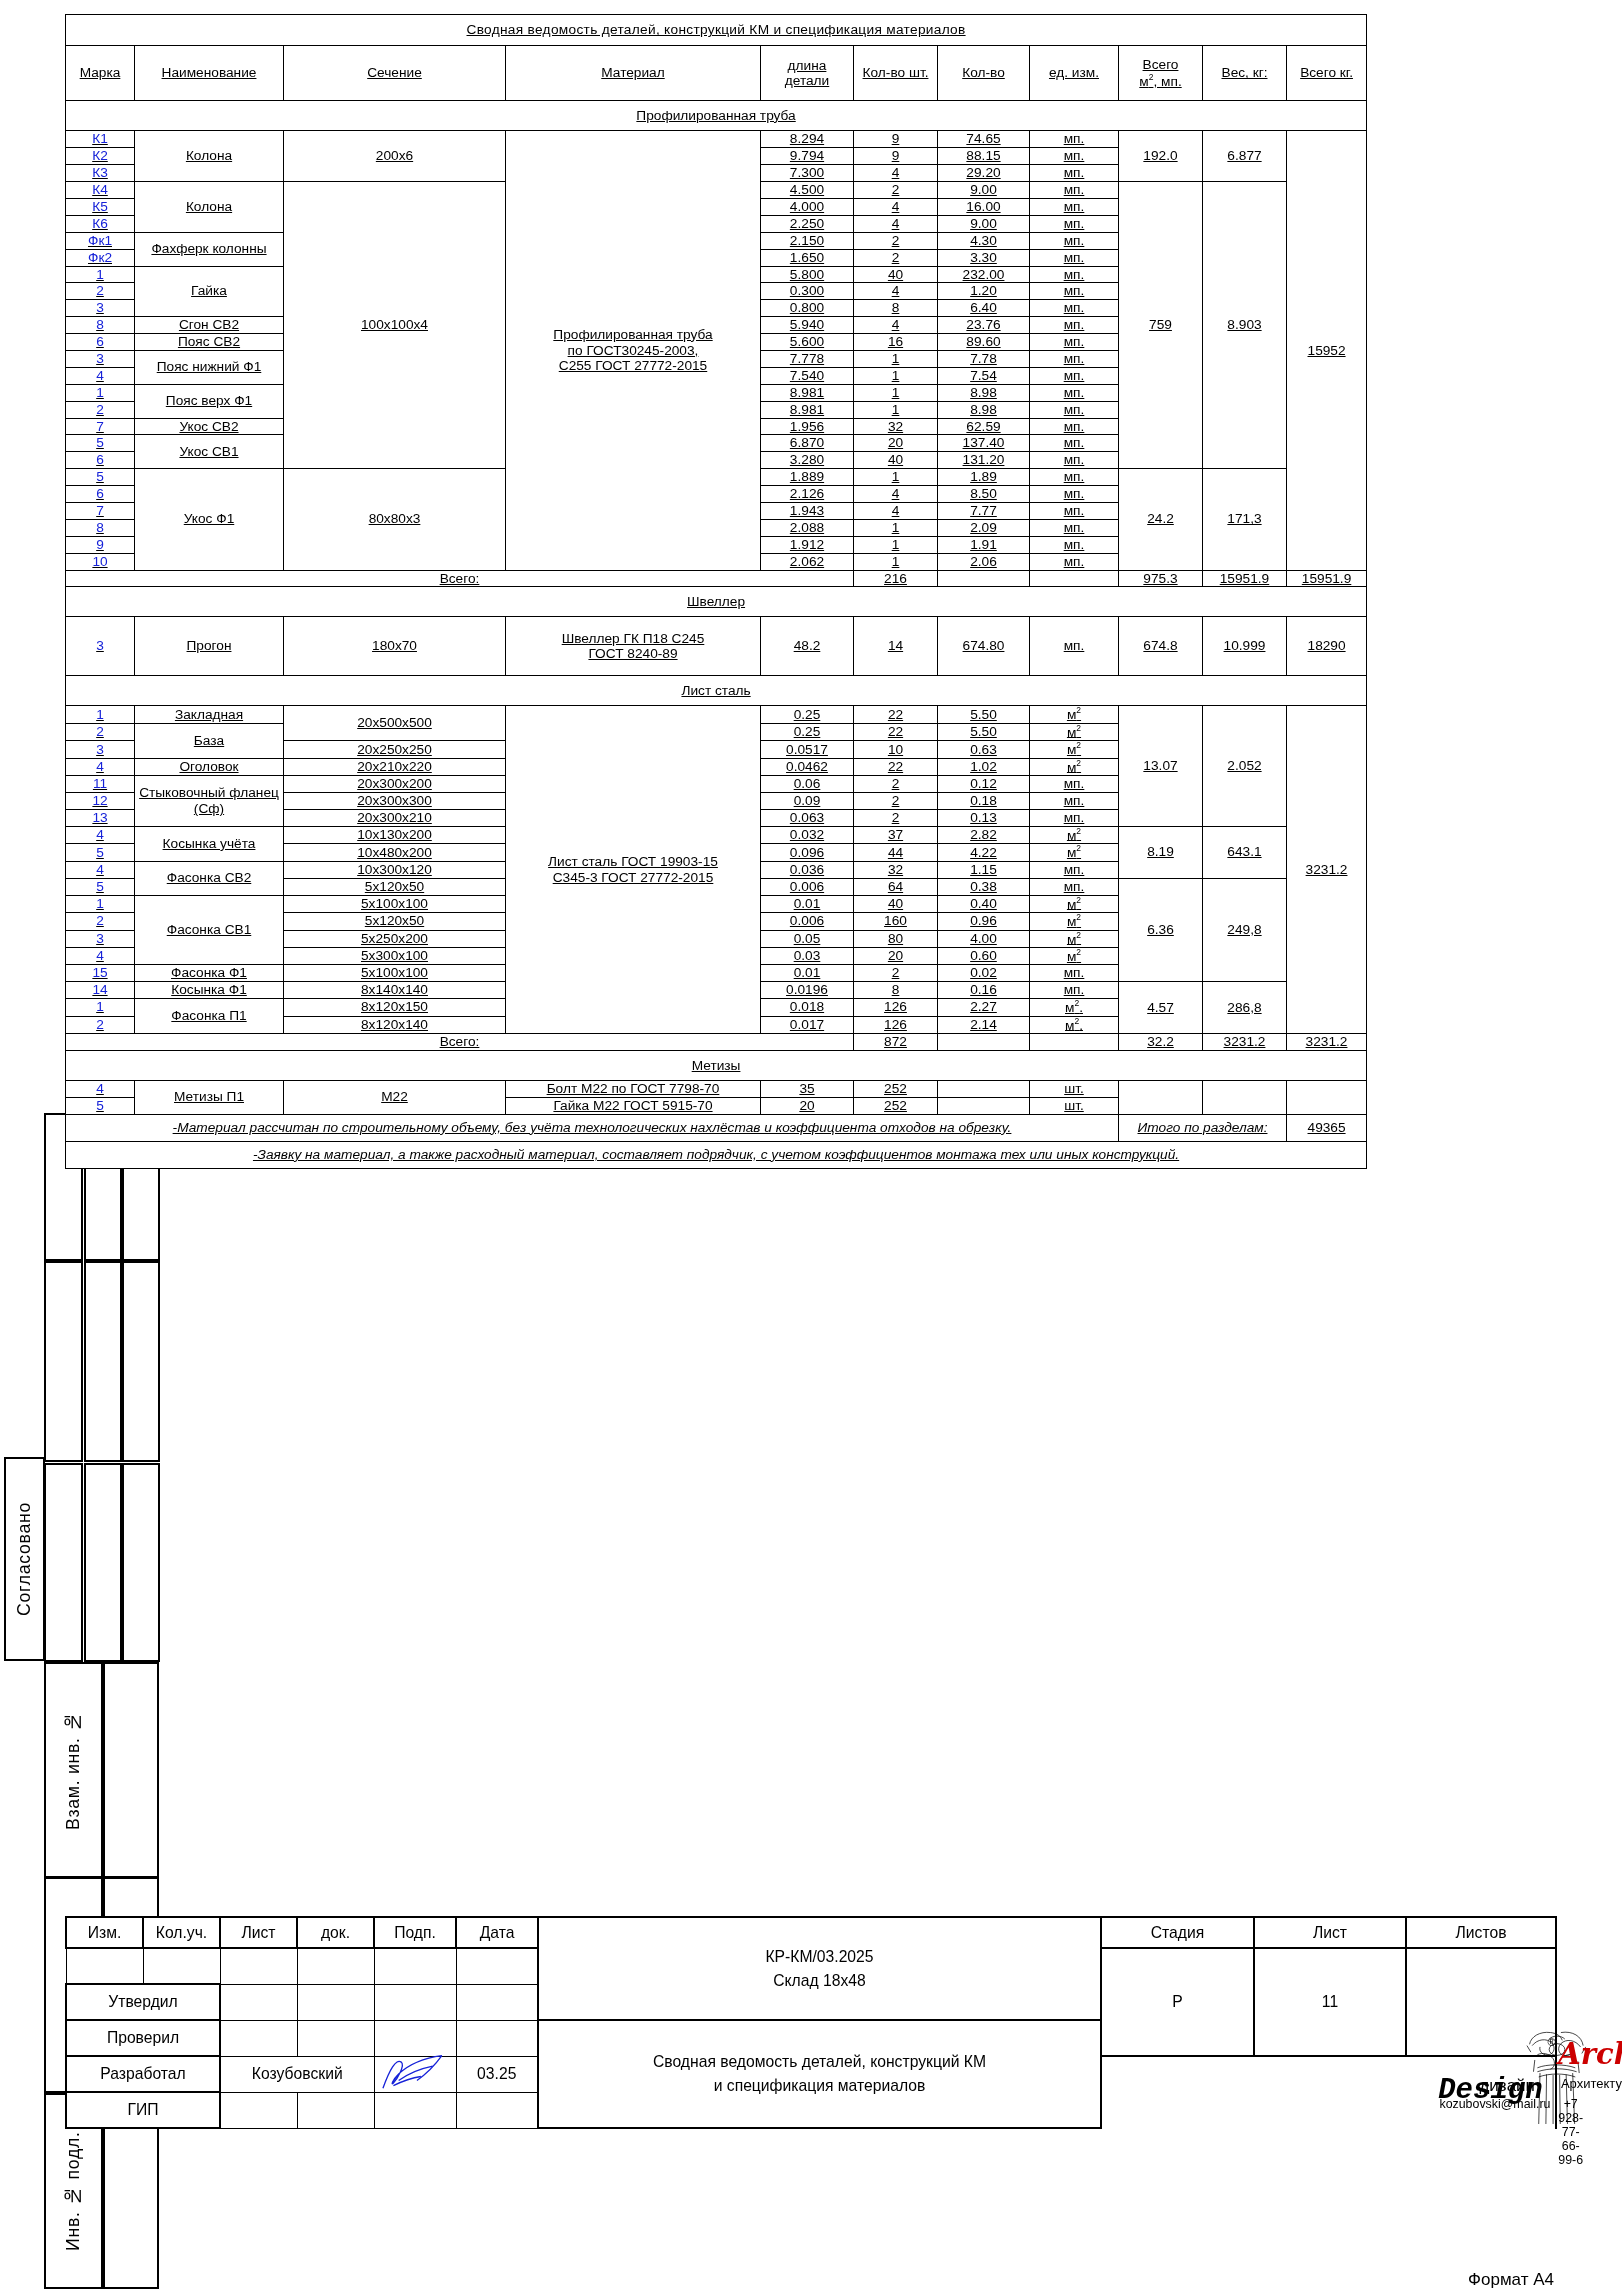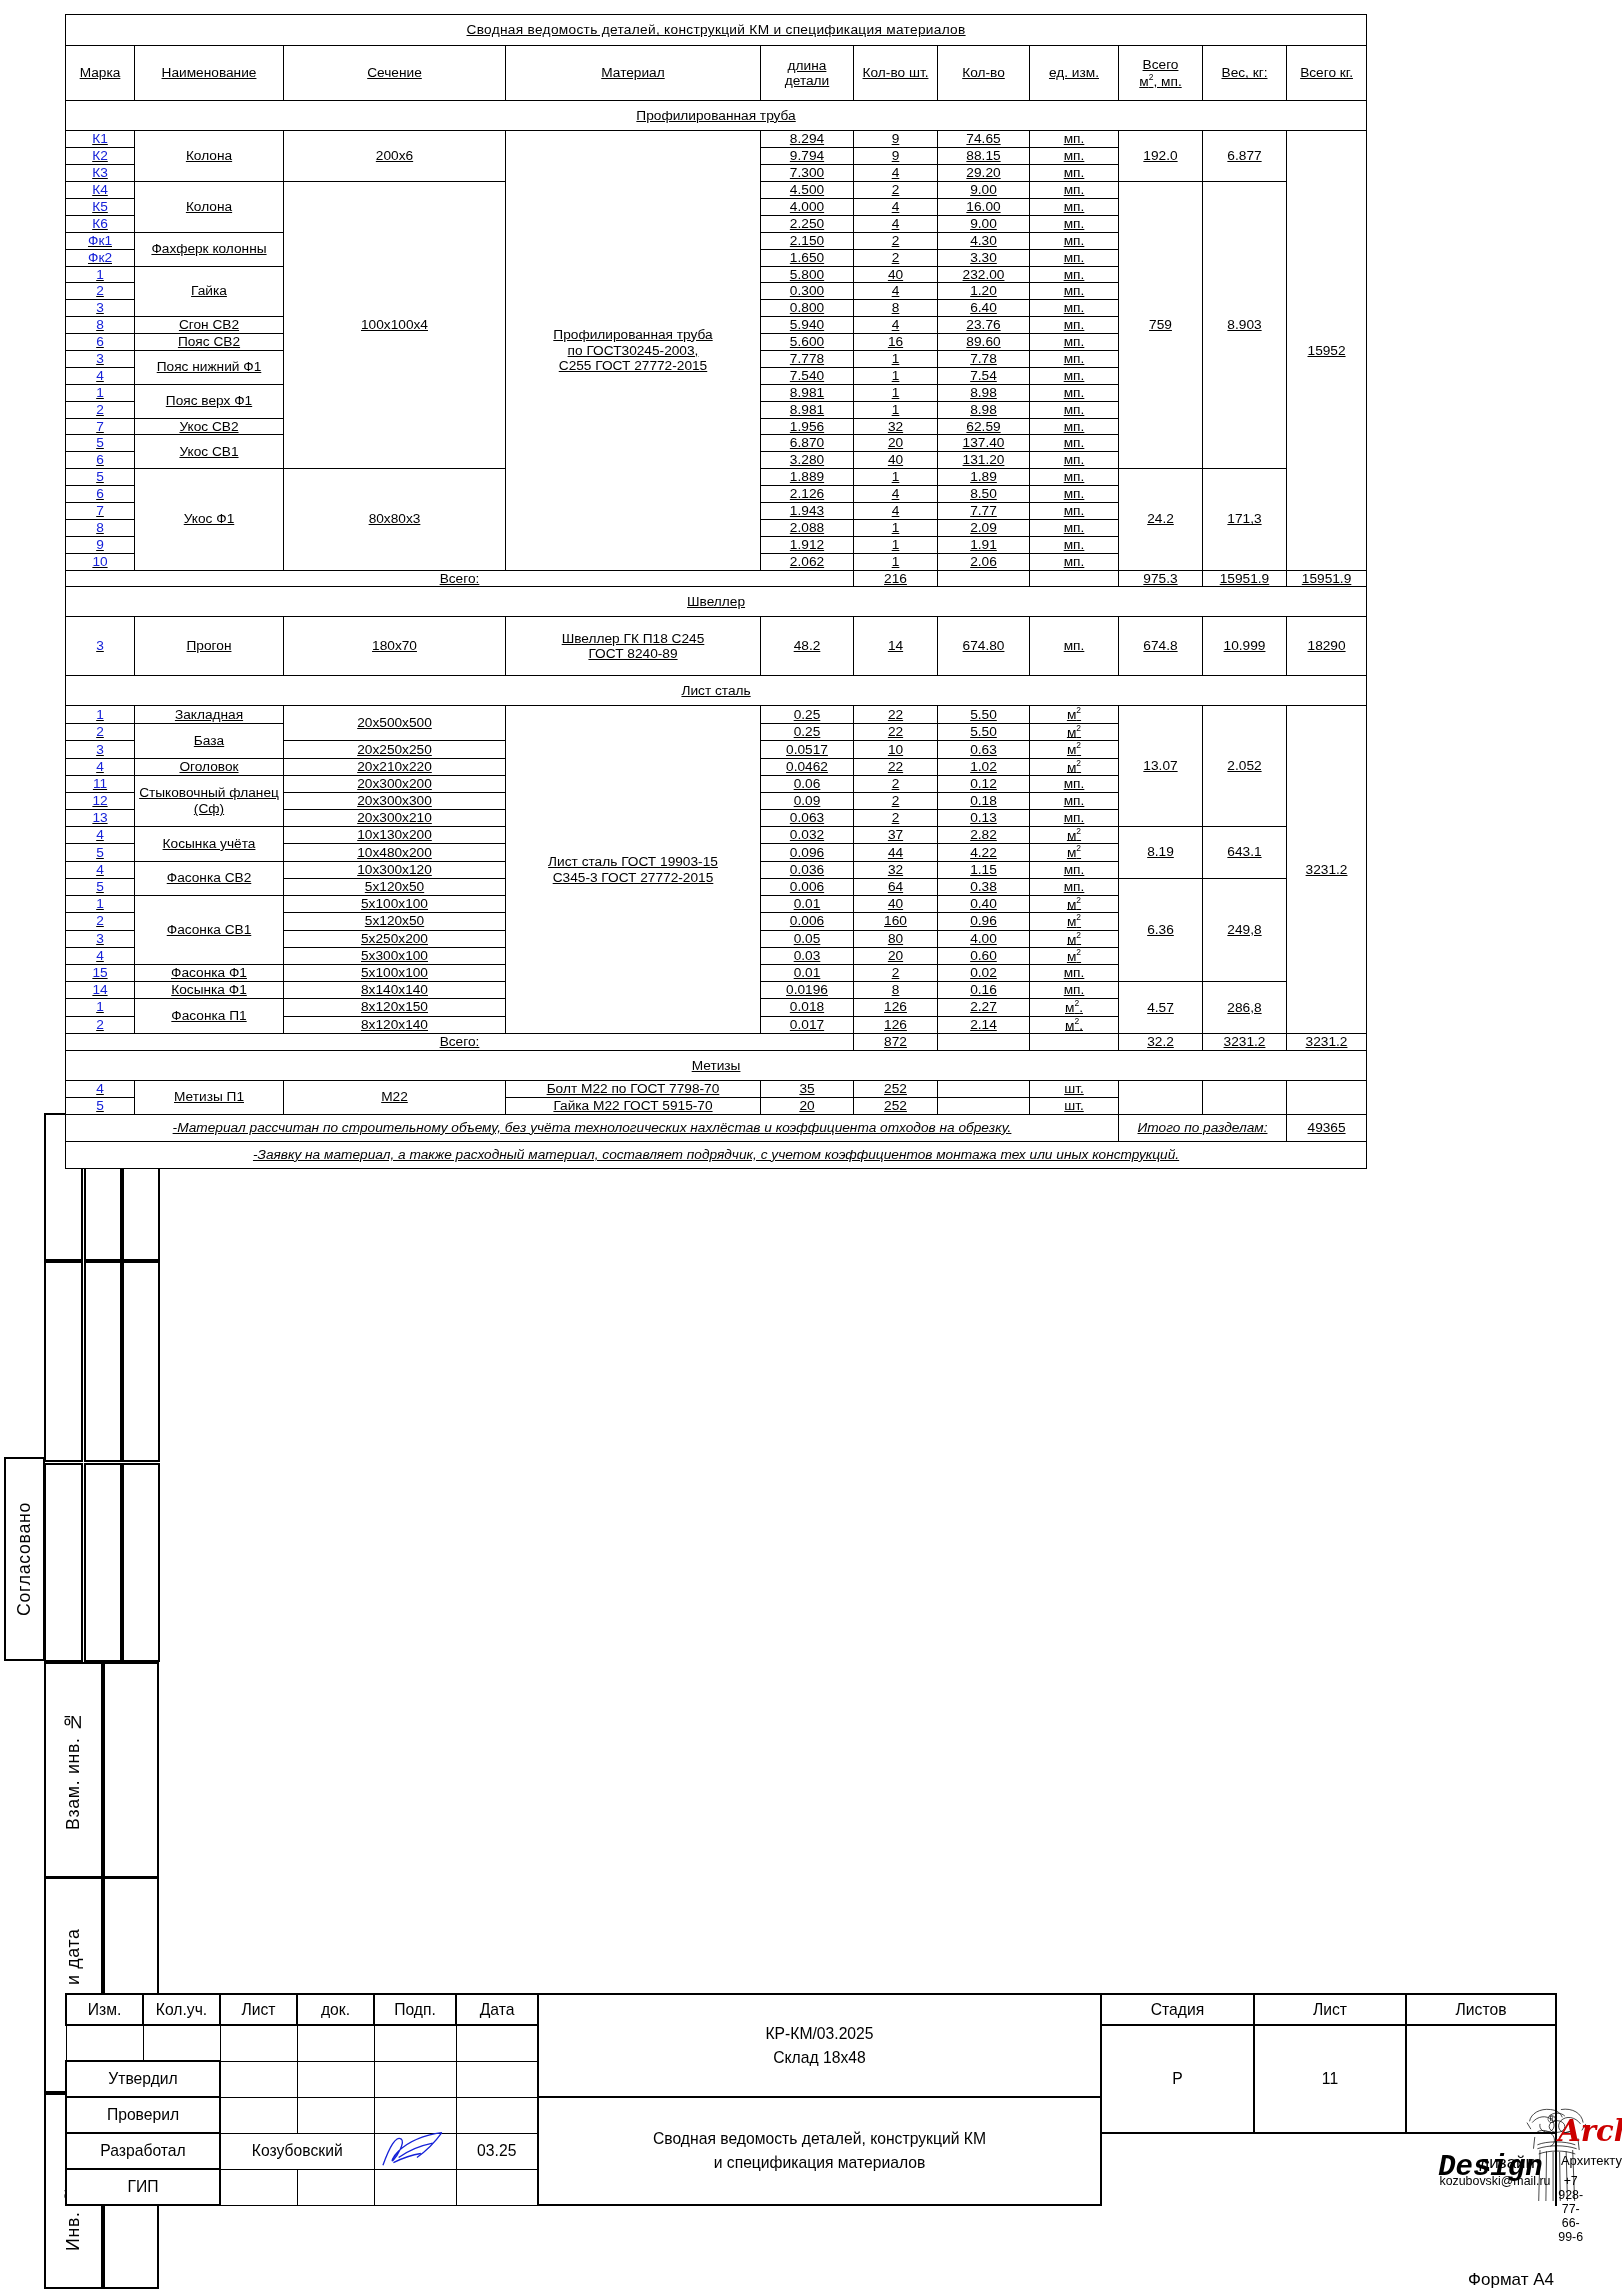--- a/index.html
+++ b/index.html
@@ -46,21 +46,21 @@
 
   
   .noterow td{height:26px;}
   .note{
     text-align:left;padding-left:5.2px;font-size:13.4px;
     font-style:italic;
   }
   .note-right{font-size:13.4px;font-style:italic;text-align:right;padding-right:5.2px;}
 
   
-  #tblock{position:absolute;left:65px;top:1993px;width:1356px;}
+  #tblock{position:absolute;left:65px;top:1916px;width:1356px;}
   table.tb{border-collapse:collapse;table-layout:fixed;width:1492px;}
   table.tb td{
     border:1.2px solid #000;font-size:15.7px;text-align:center;
     vertical-align:middle;padding:0;background:#fff;
   }
   table.tb td.hv{border-width:2px;}
   .tb-left{text-align:left;padding-left:6.5px;font-size:15.7px;}
   .tb-code{font-size:21px;line-height:1.5;}
   .tb-doc{font-size:17px;line-height:1.55;}
   .tb-stage{font-size:25px;}

